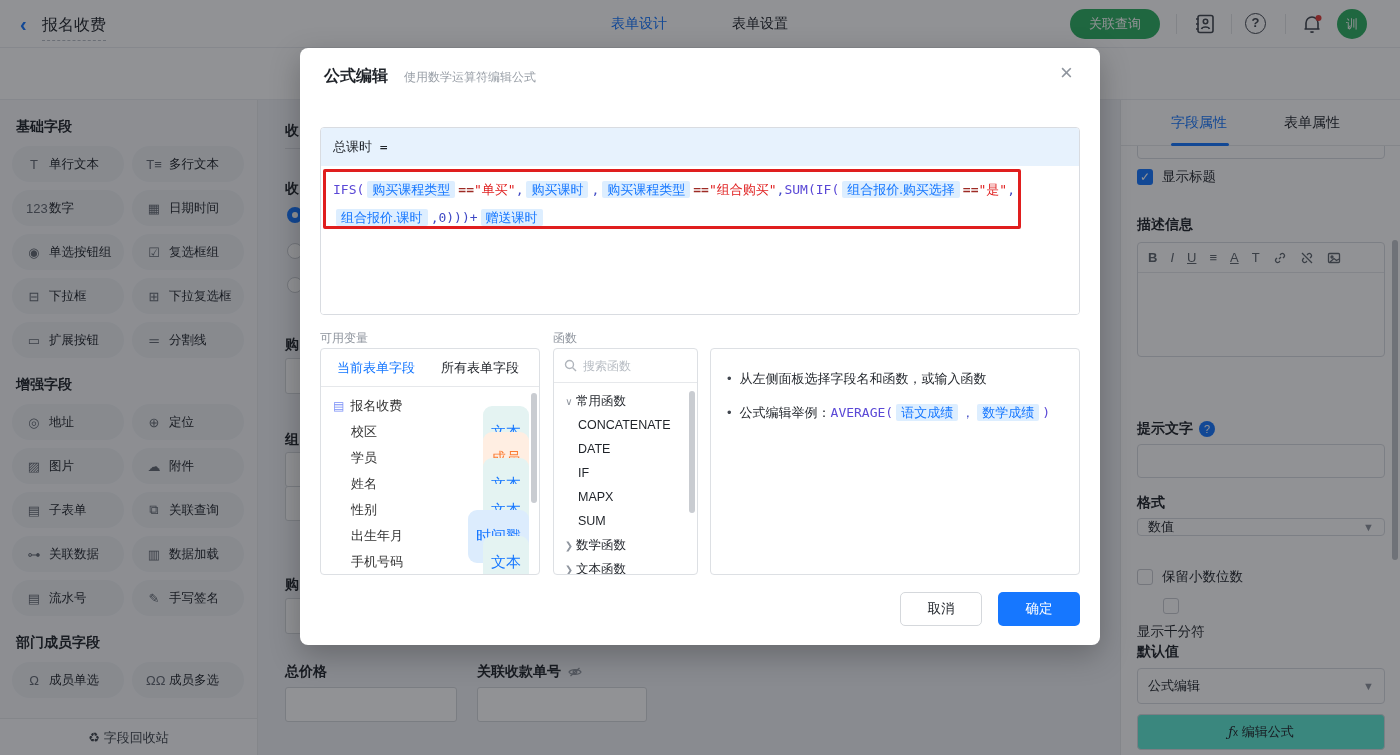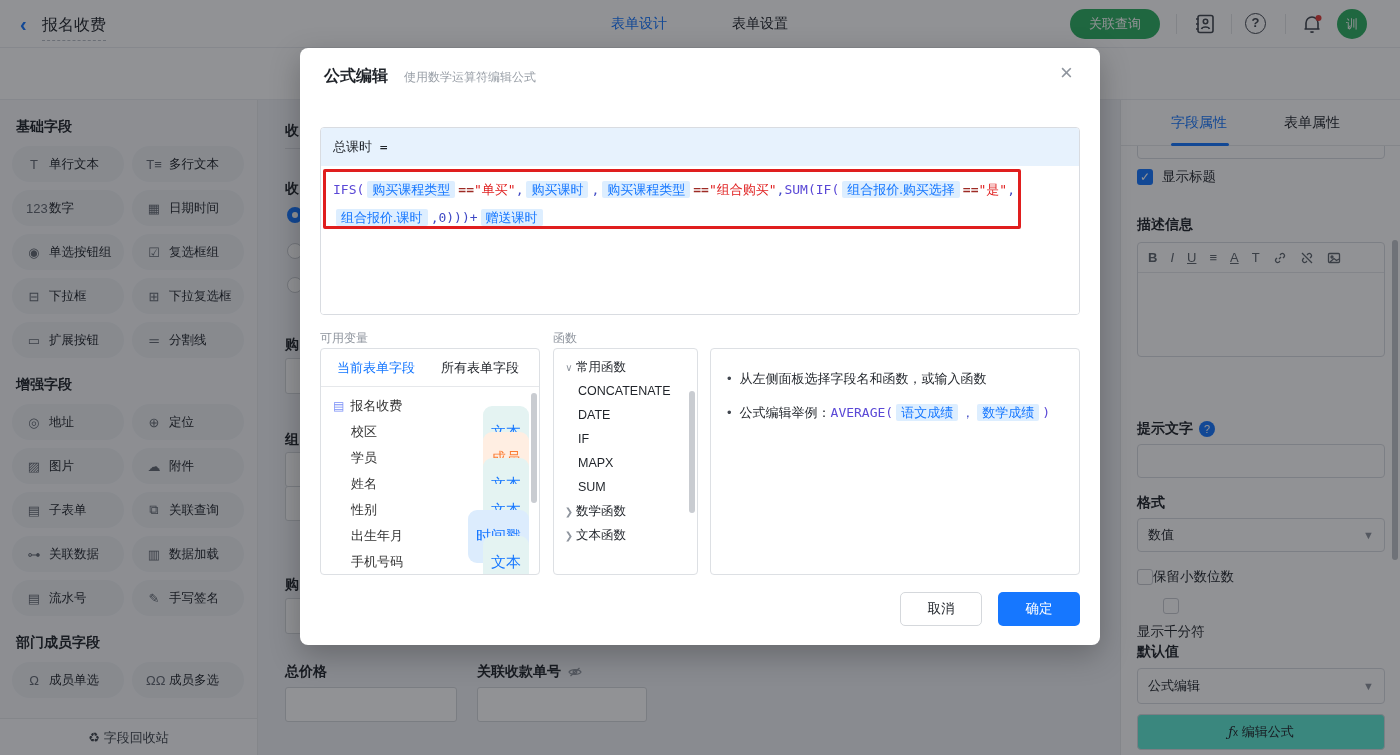--- a/index.html
+++ b/index.html
@@ -350,26 +350,26 @@
       </div>
     </div>
 
     <div class="abs" style="left:16px; top:320px; display:flex; align-items:center; gap:6px;">
       <span class="rp-sec">提示文字</span>
       <span style="width:16px; height:16px; border-radius:50%; background:#1677ff; color:#fff; font-size:11px; text-align:center; line-height:16px;">?</span>
     </div>
     <div class="abs rp-input" style="left:16px; top:344px; width:248px; height:34px;"></div>
 
     <div class="abs rp-sec" style="left:16px; top:394px;">格式</div>
-    <div class="abs rp-input rp-select" style="left:16px; top:418px; width:248px; height:34px;justify-content:space-between;">
+    <div class="abs rp-input rp-select" style="left:16px; top:418px; width:248px; height:18px;justify-content:space-between;">
       <span>数值</span>
       <span class="chev">▼</span>
     </div>
 
-    <div class="abs" style="left:16px; top:468px; display:flex; align-items:center; ">
+    <div class="abs" style="left:16px; top:468px; display:flex; align-items:center; gap:9px;">
       <span class="rp-check off"></span>
       <span class="rp-chk-label">保留小数位数</span>
     </div>
     <div class="abs" style="left:16px; top:498px; display:flex; align-items:center; gap:9px;flex-direction:column;">
       <span class="rp-check off"></span>
       <span class="rp-chk-label">显示千分符</span>
     </div>
 
     <div class="abs rp-sec" style="left:16px; top:543px;">默认值</div>
     <div class="abs rp-input rp-select" style="left:16px; top:568px; width:248px; height:36px;">
@@ -431,20 +431,29 @@
           <div class="tree-row" style="padding-left: 30px;">
             <span>手机号码</span>
             <span class="badge text">文本</span>
           </div>
         </div>
       <div class="list-scroll" style="top:44px; height:110px;"></div>
     </div>
 
     <div class="abs col-label" style="left:253px; top:282px;">函数</div>
     <div class="abs panel-box" style="left:253px; top:300px; width:145px; height:227px;">
+      <div class="fn-search">
+        <span>
+          <svg width="13" height="13" viewBox="0 0 13 13" fill="none" stroke="#b0b5bc" stroke-width="1.4">
+            <circle cx="5.5" cy="5.5" r="4"></circle>
+              <path d="M8.7 8.7 L12 12"></path>
+          </svg>
+        </span>
+        <input type="text" placeholder="搜索函数" style="">
+      </div>
       <div id="fn-tree" style="padding-top:6px;">
           <div class="fn-row" style="padding-left: 8px;">
             <span class="fn-chev">∨</span>
             <span>常用函数</span>
           </div>
           <div class="fn-row" style="padding-left: 24px;">CONCATENATE</div>
           <div class="fn-row" style="padding-left: 24px;">DATE</div>
           <div class="fn-row" style="padding-left: 24px;">IF</div>
           <div class="fn-row" style="padding-left: 24px;">MAPX</div>
           <div class="fn-row" style="padding-left: 24px;">SUM</div>

